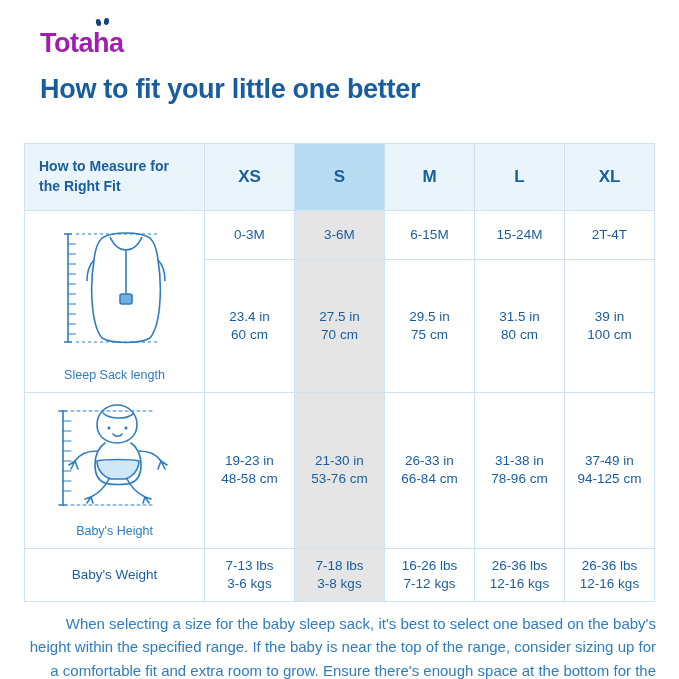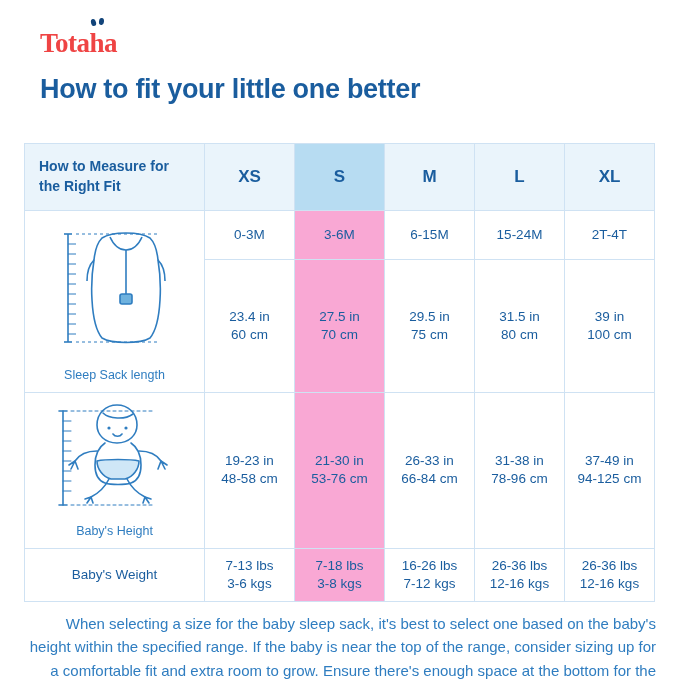--- a/index.html
+++ b/index.html
@@ -19,24 +19,24 @@
     width: 679px;
     height: 679px;
     position: relative;
     box-sizing: border-box;
     padding: 0;
   }
   .brand {
     position: absolute;
     left: 40px;
     top: 28px;
-    font-family: Liberation Serif, serif;
+    font-family: Liberation Sans, sans-serif;
     font-size: 27px;
     font-weight: bold;
-    color: #ef4444;
+    color: #a21caf;
     letter-spacing: -0.5px;
   }
   .brand .dots {
     position: relative;
     display: inline-block;
   }
   .brand .dots::before {
     content: "";
     position: absolute;
     left: -13px;
@@ -102,21 +102,21 @@
     font-size: 14px;
     padding: 0 14px;
     text-align: left;
     line-height: 1.4;
   }
   .age-row td {
     height: 44px;
     font-size: 13.5px;
   }
   .highlight {
-    background: #f9a8d4;
+    background: #e5e5e5;
   }
   .head-highlight {
     background: #b7dcf2 !important;
   }
   .len-row td.valcell { height: 128px; }
   .hgt-row td.valcell { height: 148px; }
   .wgt-row td { height: 48px; }
 
   .rowlabel {
     color: #2f7dc0;

